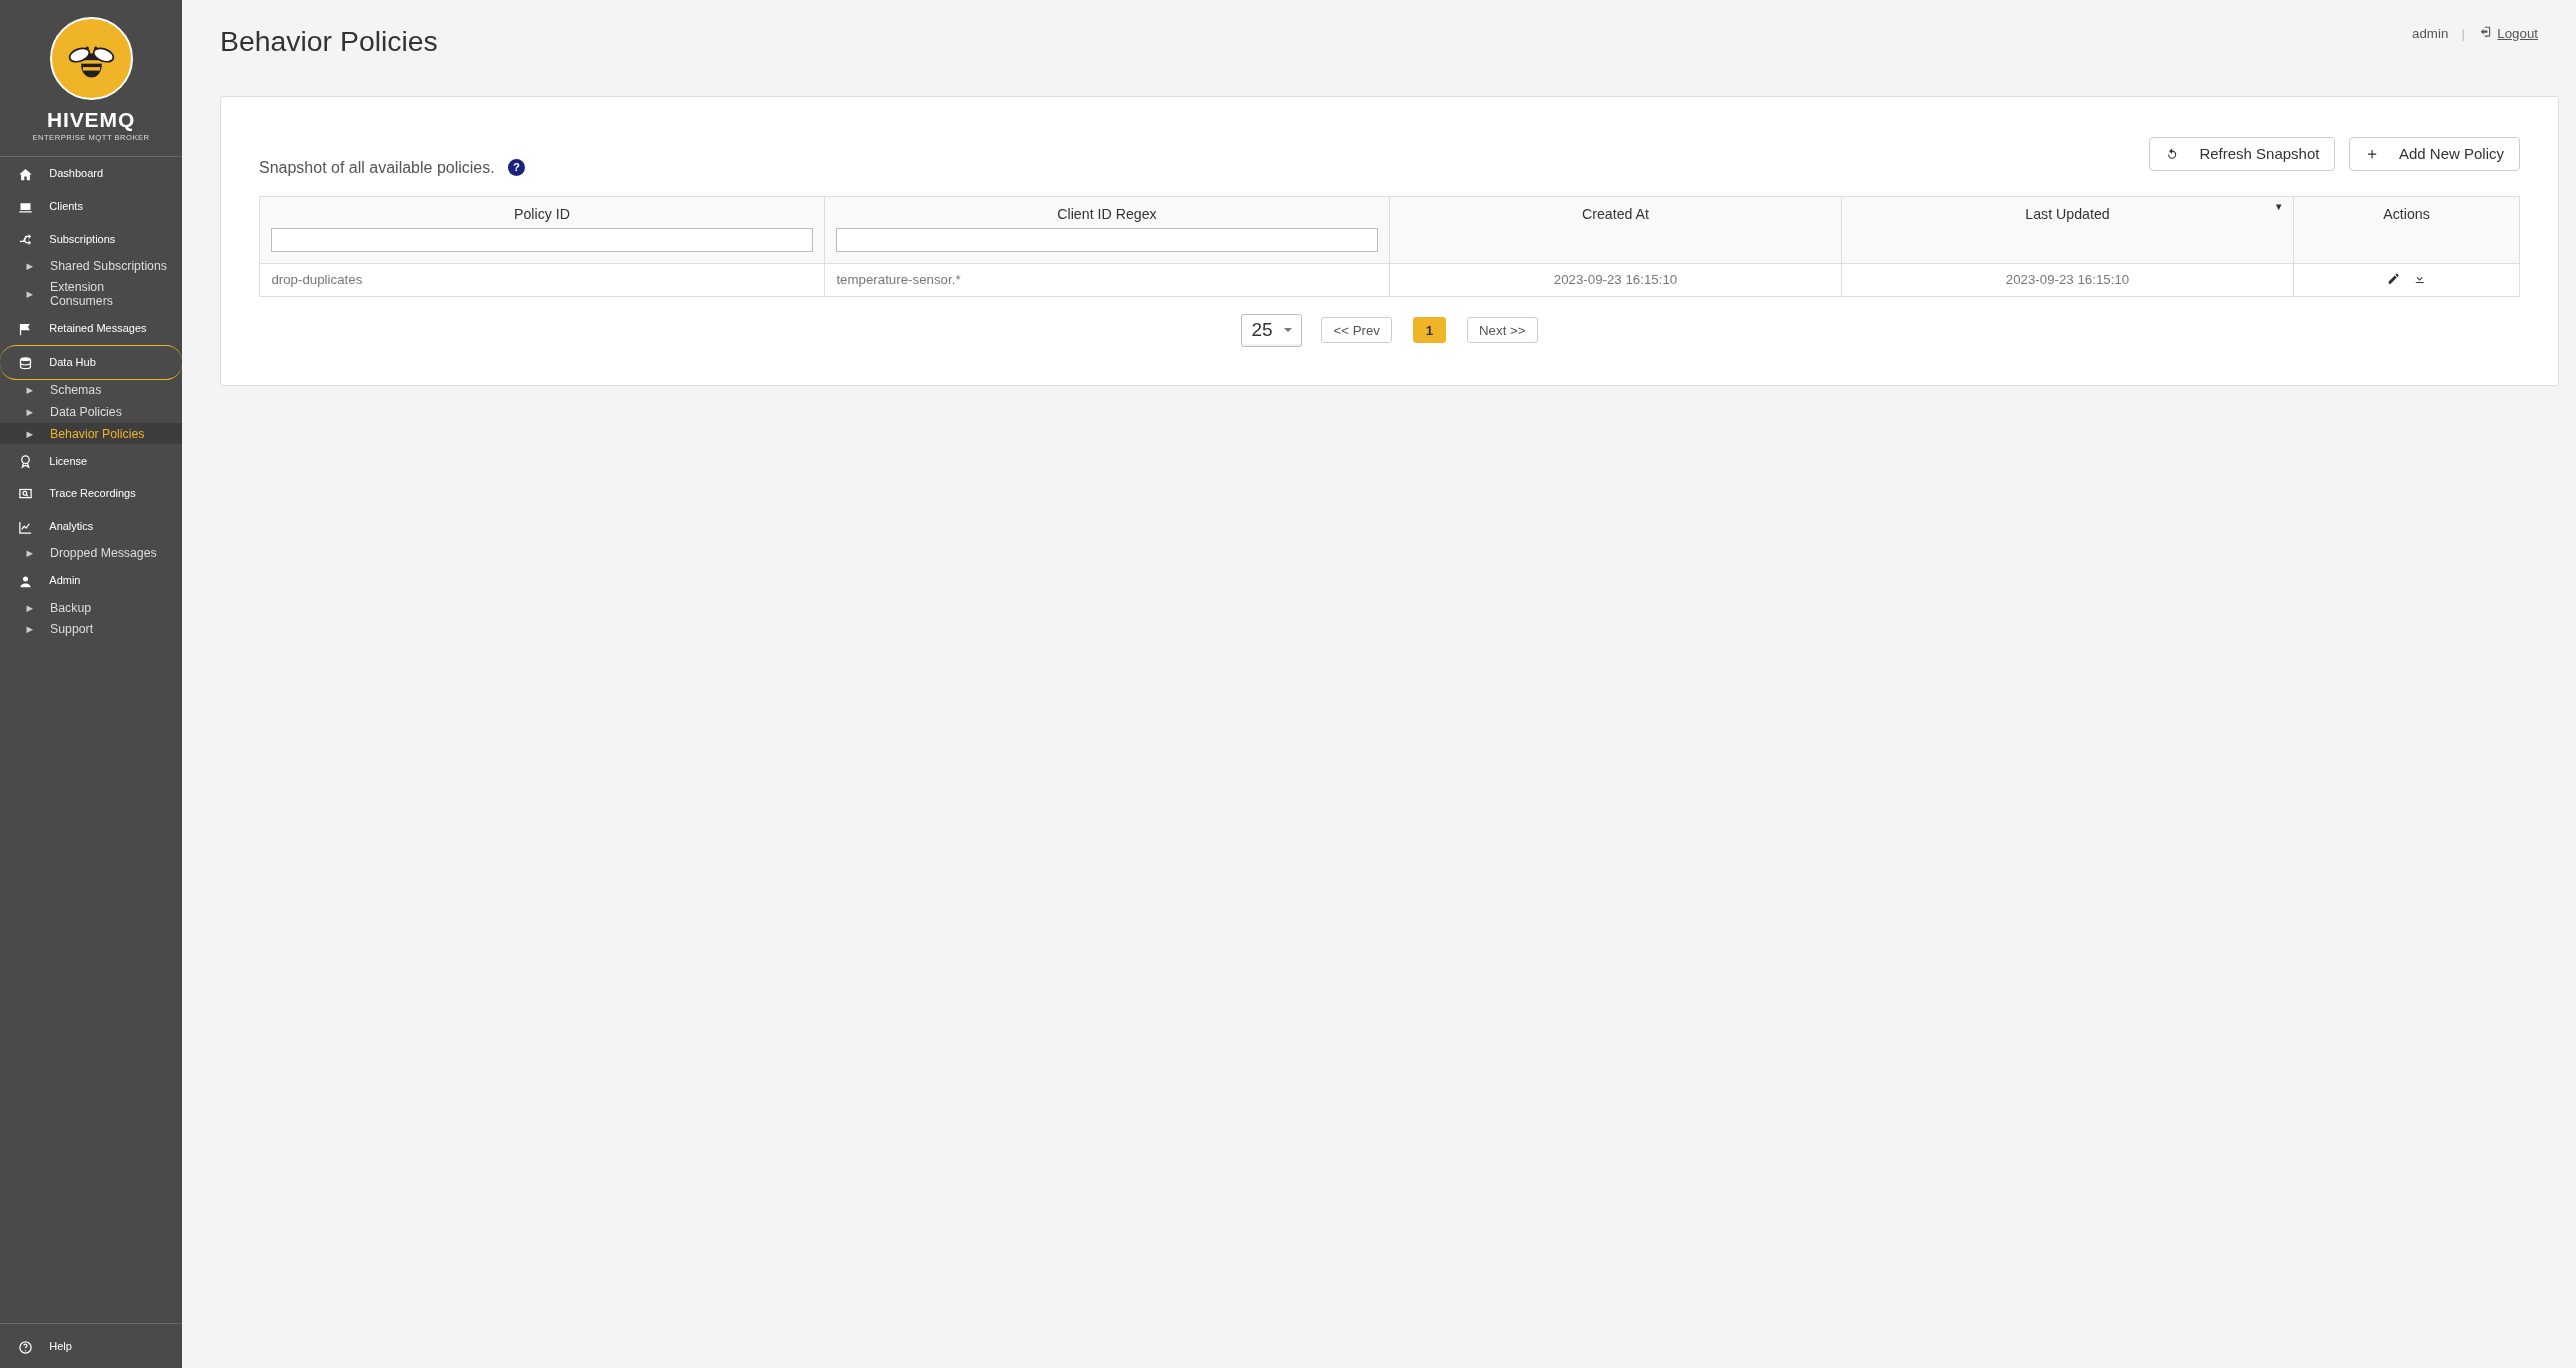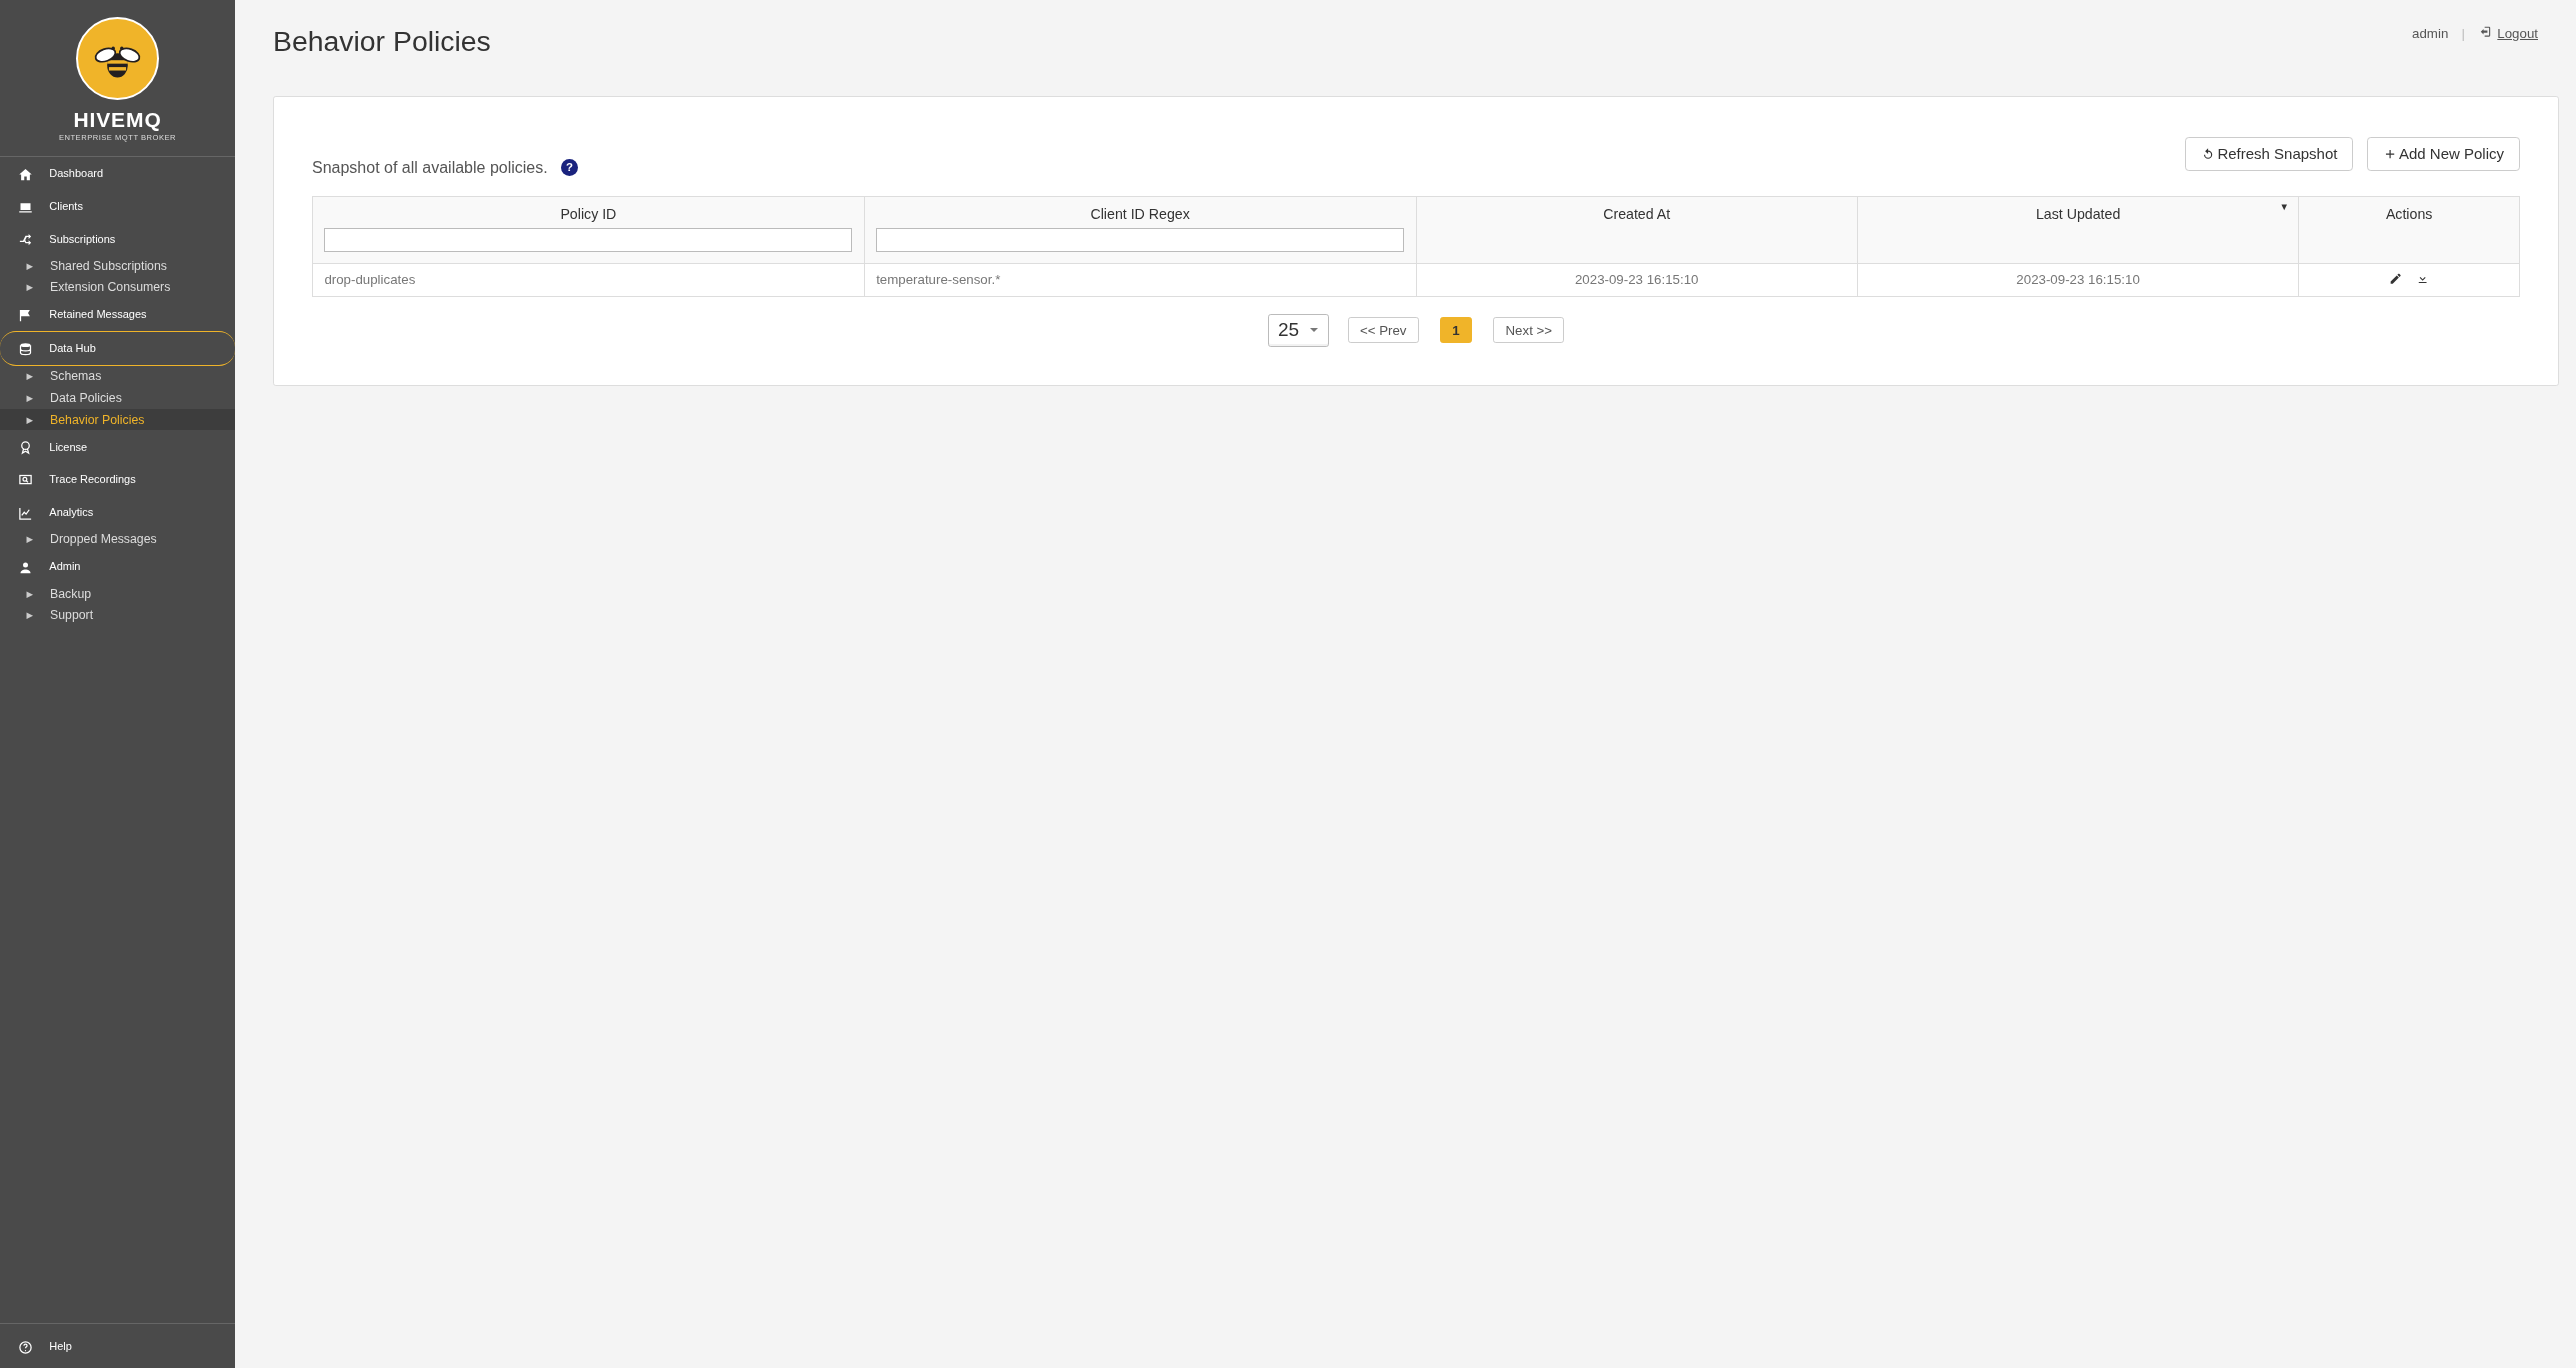--- a/index.html
+++ b/index.html
@@ -1,21 +1,21 @@
 <!DOCTYPE html>
 <html style="font-size:15px"><head>
 <meta charset="utf-8">
 <style>
   * { box-sizing: border-box; margin: 0; padding: 0; }
   html, body { height: 100%; font-family: "Helvetica Neue", Arial, sans-serif; color: #333; }
   body { display: flex; background: #f4f4f4; }
 
   
   .sidebar {
-    width: 235px;
+    width: 182px;
     background: #4a4a4a;
     color: #fff;
     display: flex;
     flex-direction: column;
     flex-shrink: 0;
     height: 100vh;
   }
   .logo-block {
     text-align: center;
     padding: 17px 9.5px 13.3px;
@@ -76,21 +76,21 @@
   }
   .panel-head { display:flex; justify-content:space-between; align-items:center; margin-bottom:19px; flex-wrap:wrap; gap:11.4px;}
   .snapshot-text { font-size:16px; color:#555; display:flex; align-items:flex-start; gap:13.3px;margin-top:28px;}
   .help-badge {
     width:17px;height:17px;border-radius:50%;background:#1a237e;color:#fff;
     display:inline-flex;align-items:center;justify-content:center;font-size:11.4px;font-weight:700;cursor:pointer;
   }
   .btn {
     background:#fff;border:0.9px solid #ccc;border-radius:3.8px;
     padding:7.6px 15px;font-size:15px;color:#333;cursor:pointer;
-    display:inline-flex;align-items:center;gap:2px;
+    display:inline-flex;align-items:center;gap:20px;
   }
   .btn-row{display:flex;gap:13.3px;}
 
   table.data { width:100%; border-collapse: collapse; border:0.9px solid #ddd; }
   table.data th, table.data td { border:0.9px solid #ddd; padding:7.6px 11.4px; font-size:13.3px; }
   table.data th { background:#f9f9f9; font-weight:400; text-align:center; color:#333; position:relative; vertical-align:top; padding:9.5px 11.4px 11.4px;}
   table.data th .th-label{display:block;margin-bottom:5.7px; font-size:14.2px;}
   table.data th input {
     width:100%; padding:3.8px 5.7px; border:0.9px solid #bbb; font-size:12.3px;
   }

